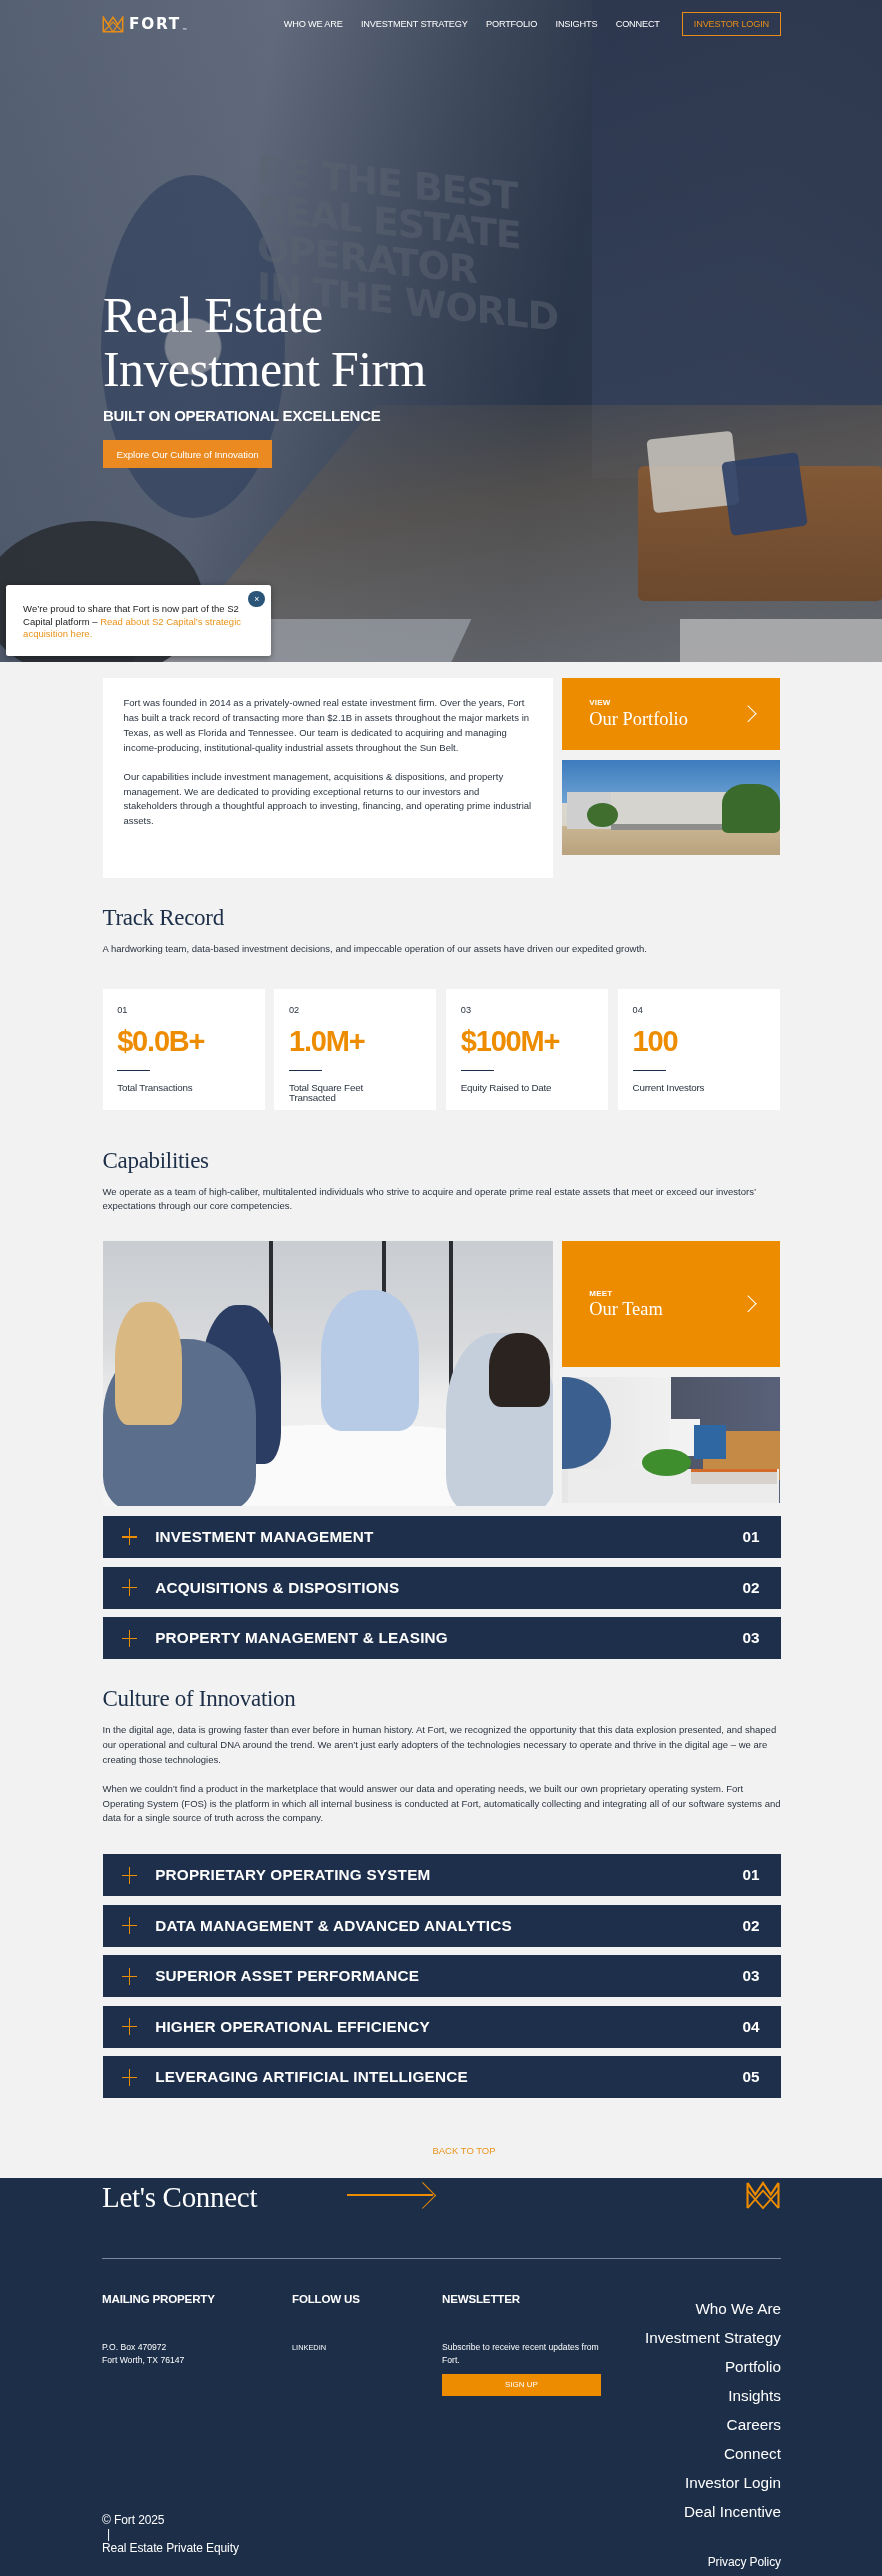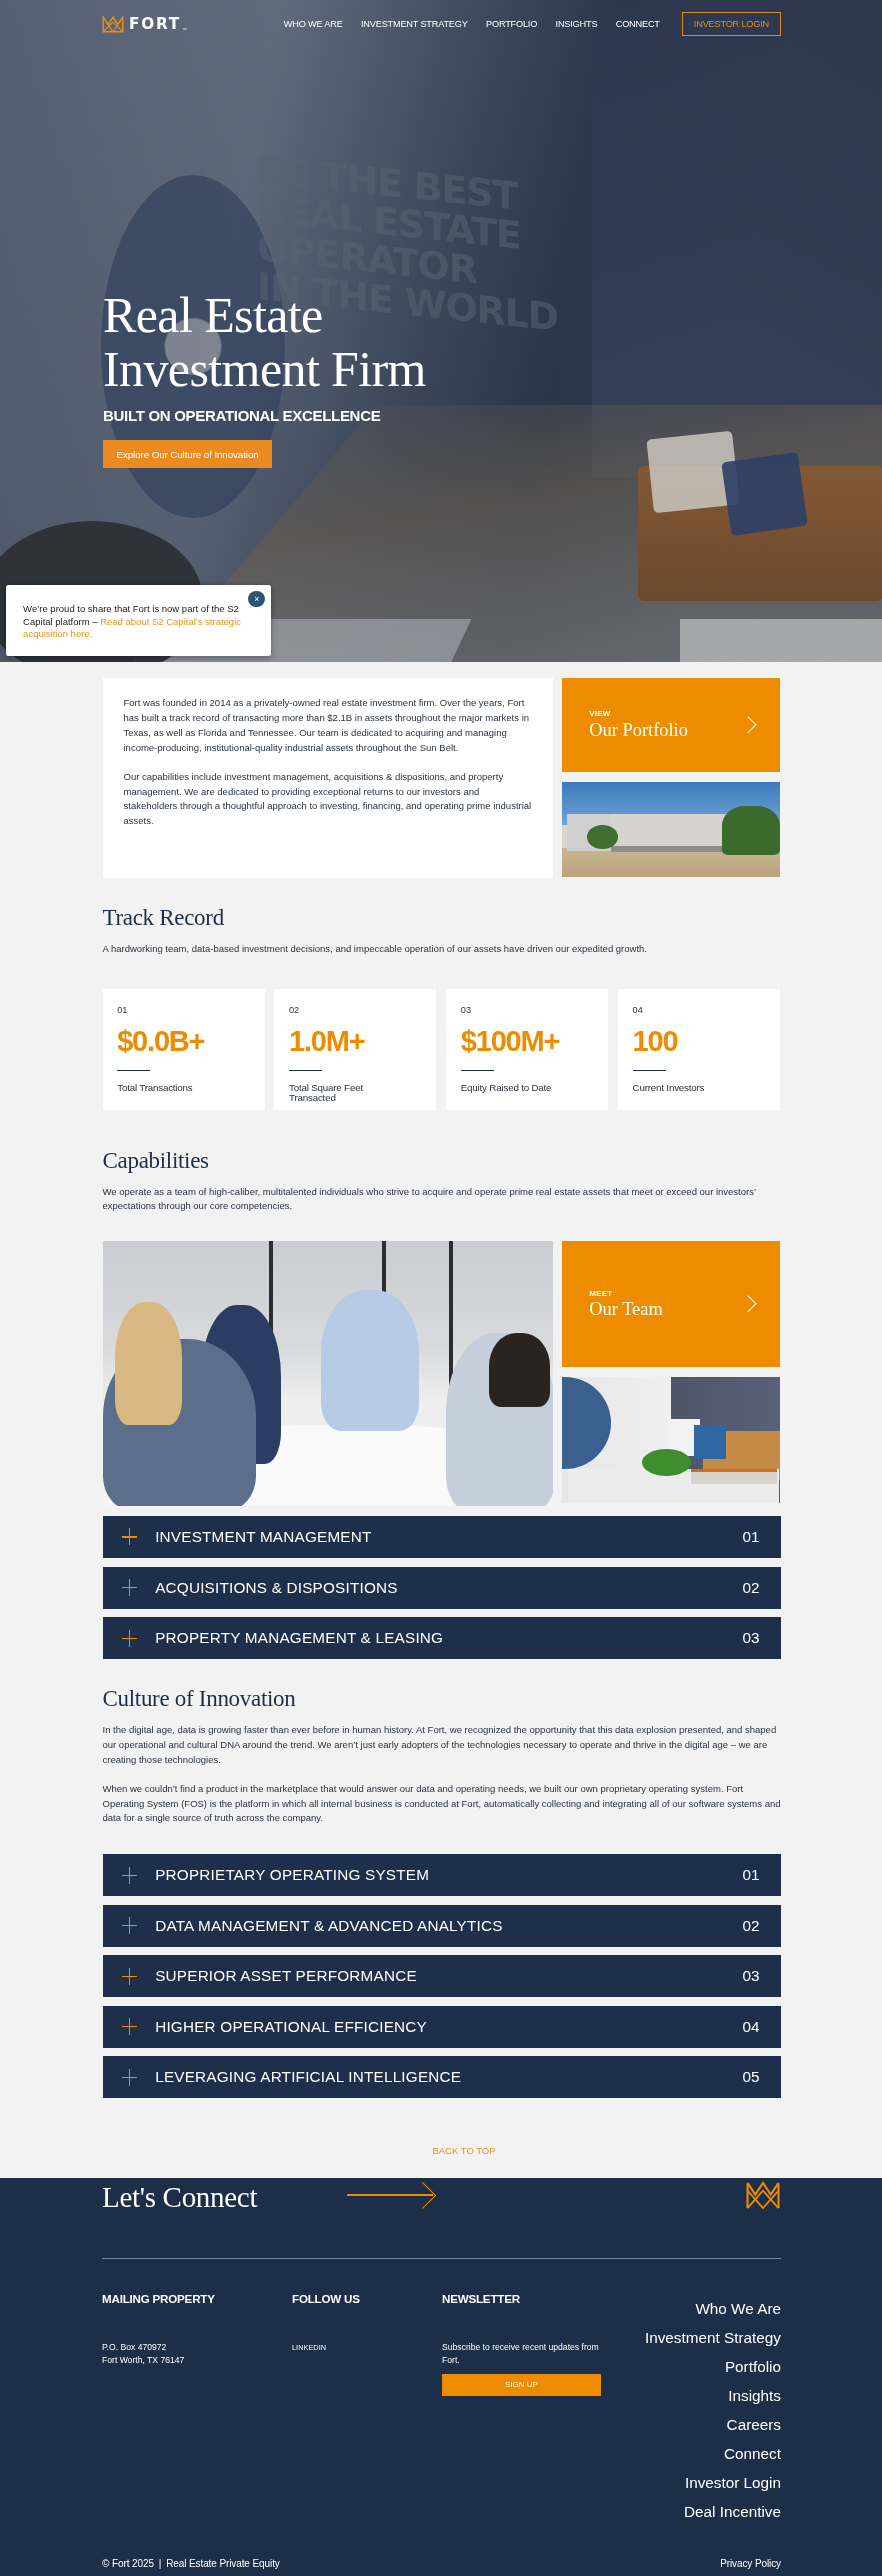--- a/index.html
+++ b/index.html
@@ -112,21 +112,21 @@
   .cta-orange {
     background: #ee8c00; color: #fff; padding: 0 27px; position: relative; cursor: pointer;
     display: flex; flex-direction: column; justify-content: center;
   }
   .cta-eyebrow { font-weight: bold; font-size: 8px; letter-spacing: 0.2px; }
   .cta-title { font-size: 18.4px; margin-top: 1.2px; }
   .cta-chevron {
     position: absolute; right: 26px; top: 50%; width: 12.3px; height: 12.3px;
     border-right: 1.2px solid #fff; border-top: 1.2px solid #fff; transform: translateY(-50%) rotate(45deg);
   }
-  .portfolio-cta { height: 94px; }
+  .portfolio-cta { height: 72px; }
   .warehouse {
     height: 95px; position: relative; overflow: hidden;
     background: linear-gradient(180deg, #3d7bbd 0%, #6da3d4 45%, #dad8d0 45%, #d8d4c8 70%, #c9b592 70%, #b9a27e 100%);
   }
   .warehouse .bldg { position:absolute; left:49px; top:32px; width:150px; height:38px; background:#d6d4ce; border-bottom: 6.1px solid #8e8e8c;}
   .warehouse .bldg2 { position:absolute; left:4.9px; top:32px; width:48px; height:37px; background:#cfcfcf;}
   .warehouse .tree1 { position:absolute; right:0; top:24.5px; width:58px; height:49px; background:#3b6b2c; border-radius:40% 40% 10% 10%;}
   .warehouse .tree2 { position:absolute; left:24.5px; top:43px; width:31px; height:24.5px; background:#3f6e2e; border-radius:50%;}
 
   
@@ -159,21 +159,21 @@
     background: linear-gradient(90deg, #e6e6e6 0%, #f0f0f0 50%, #4e5566 50%, #59617a 100%);
   }
   .lounge-photo .disc { position:absolute; left:-43px; top:0; width:92px; height:92px; border-radius:50%; background:#3b5f8f;}
   .lounge-photo .sofa { position:absolute; left:141px; top:54px; width:80px; height:49px; background:#c58a45;}
   .lounge-photo .pillow { position:absolute; left:132px; top:48px; width:32px; height:34px; background:#2f67a3;}
   .lounge-photo .pillowW { position:absolute; left:107px; top:42px; width:31px; height:37px; background:#f2f2f2;}
   .lounge-photo .moss { position:absolute; left:80px; top:72px; width:49px; height:27px; border-radius:50%; background:#3e8e2e;}
   .lounge-photo .tbl { position:absolute; left:6.1px; top:92px; width:211px; height:37px; background:#ececec;}
   .lounge-photo .books { position:absolute; left:129px; top:92px; width:86px; height:14.7px; background:#d7d3cc; border-top: 3.7px solid #d26a2a;}
 
-  .accordion { margin-top: 9.8px; display: flex; flex-direction: column; gap: 8.6px; }
+  .accordion { margin-top: 9.8px; display: flex; flex-direction: column; gap: 8.6px; font-weight: bold; }
   .acc-item {
     height: 42px; background: #1d2f4a; display: flex; align-items: center; padding: 0 21px 0 19.6px;
     cursor: pointer;
   }
   .acc-plus {
     width: 14.7px; height: 17px; position: relative; flex: none;
   }
   .acc-plus::before { content:""; position:absolute; left:6.7px; top:0; width:1.2px; height:17px; background:#ee8c00; }
   .acc-plus::after { content:""; position:absolute; left:0; top:8px; width:14.7px; height:1.2px; background:#ee8c00; }
   .acc-label { color: #fff; font-size: 15.3px; margin-left: 18.4px; letter-spacing: 0.2px; }
@@ -206,21 +206,21 @@
   .signup-btn {
     display: block; width: 159px; height: 22px; margin-top: 7.4px; background: #ee8c00; color: #fff;
     font-size: 8px; text-align: center; line-height: 22px; cursor: pointer;
   }
   .footer-links {
     position: absolute; right: 102px; top: 116px; display: flex; flex-direction: column; align-items: flex-end; gap: 0;
   }
   .footer-link { color: #fff; font-size: 15.3px; line-height: 29px; cursor: pointer; }
   .footer-bottom {
     position: absolute; left: 102px; right: 102px; bottom: 28px; display: flex;
-    color: #fff; font-size: 10px; letter-spacing: -0.1px;
+    color: #fff; font-size: 12px; letter-spacing: -0.1px; flex-direction: column;
   }
   .footer-bottom .sep { margin: 0 4.9px; }
   .privacy { margin-left: auto; cursor: pointer; }
 </style>
 </head>
 <body>
 
 <section class="hero">
   <div class="wheel"></div>
   <div class="wall-text">

